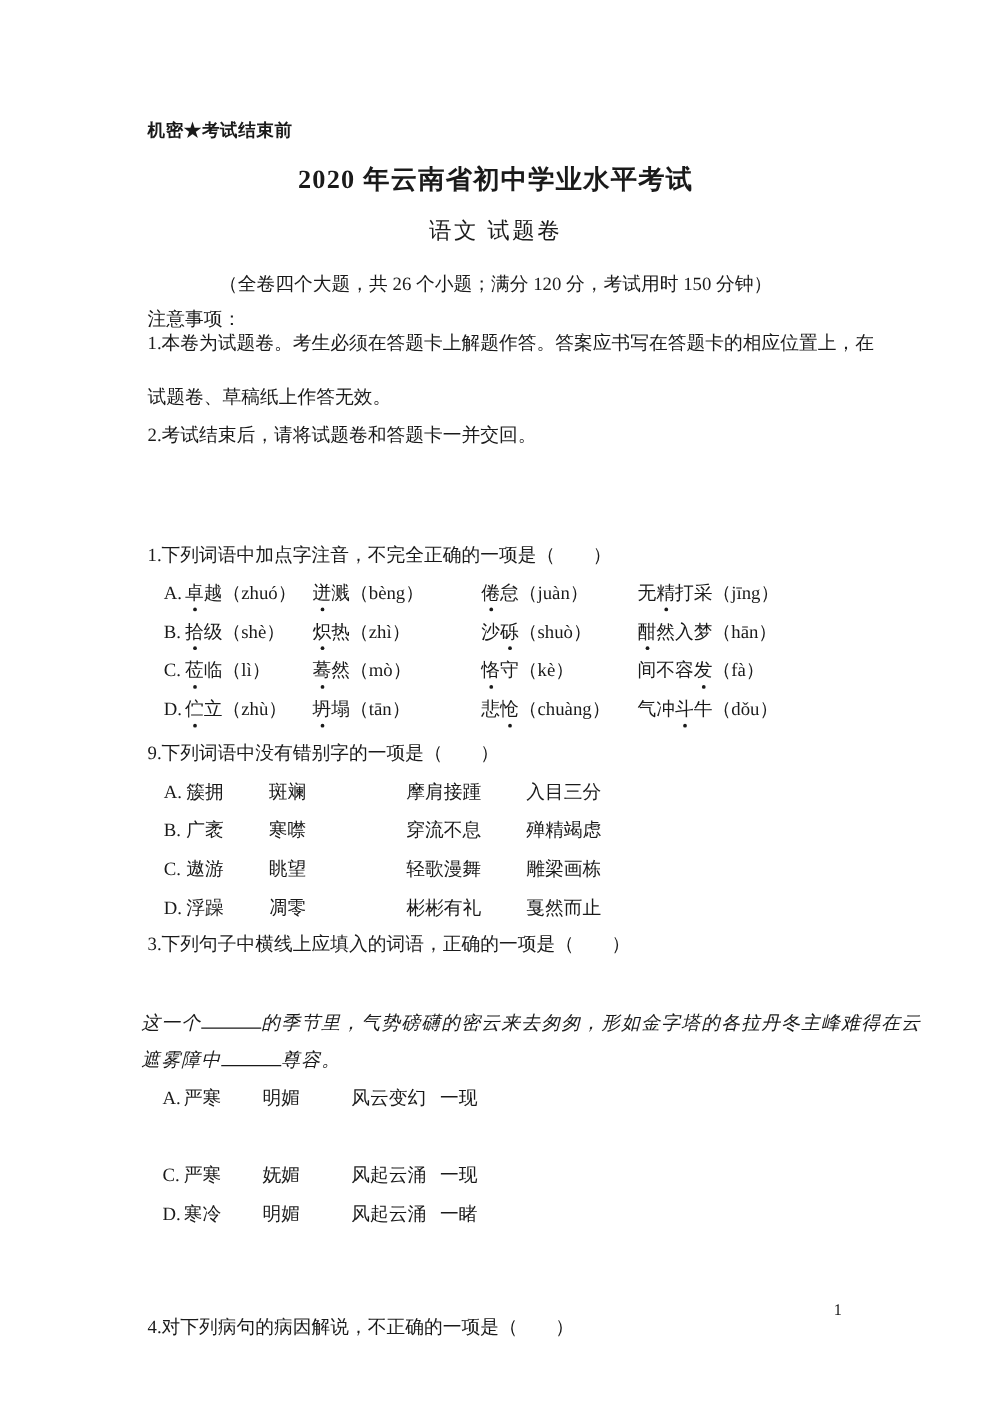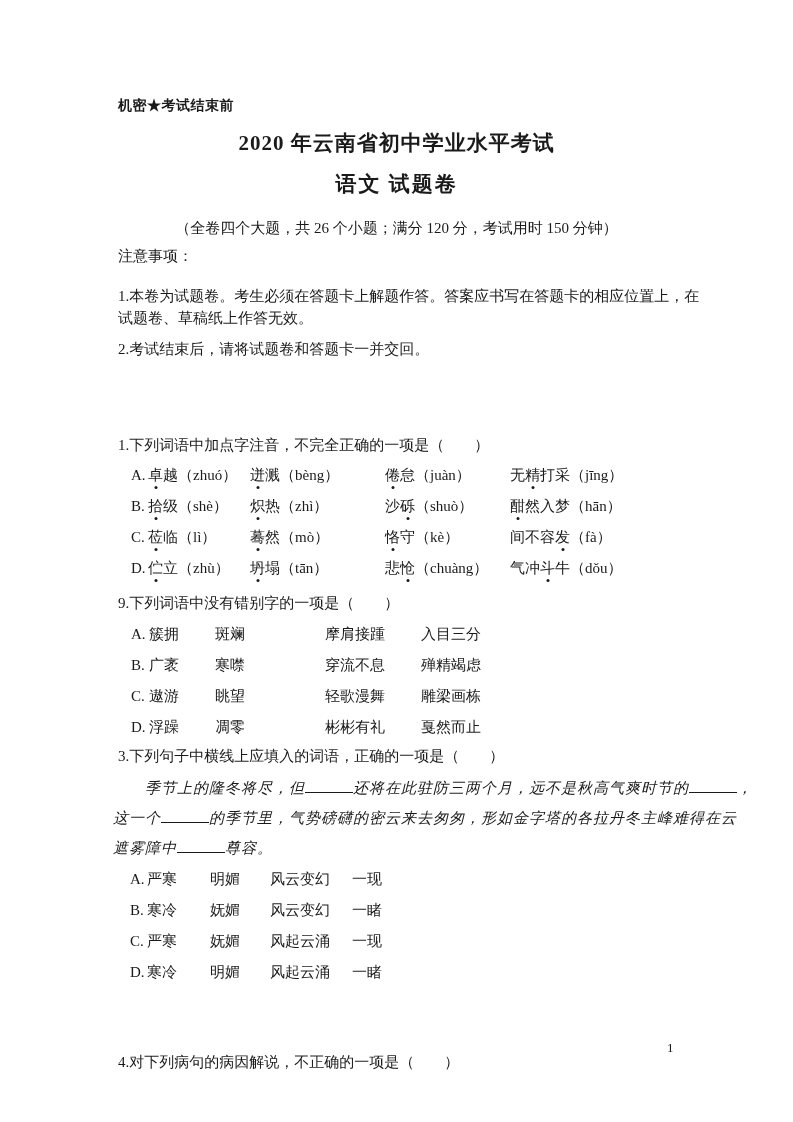--- a/index.html
+++ b/index.html
@@ -9,37 +9,37 @@
     background:#ffffff;
     font-family:"Liberation Serif","DejaVu Serif",serif;
     font-size:15px;color:#1a1a1a;
     overflow:hidden;
   }
   .line{position:absolute;left:118px;white-space:nowrap;line-height:20px;}
   .center{left:0;width:793px;text-align:center;}
   .bold{font-weight:normal;}
   .conf{font-size:14px;font-weight:bold;letter-spacing:0.5px;}
   .title-main{font-size:21px;font-weight:bold;letter-spacing:1px;}
-  .title-sub{font-size:21px;font-weight:bold;letter-spacing:2px;}
+  .title-sub{font-size:18px;font-weight:normal;letter-spacing:2px;}
   .subtitle{font-size:15px;}
   .opt-row .opt-label{display:inline-block;width:17px;}
   .opt-row span{display:inline-block;}
   
   .q1row .w1{width:102px;}
   .q1row .w2{width:135px;}
   .q1row .w3{width:125px;}
   
   .q2row .opt-label{width:18px;}
   .q2row .w1{width:66px;}
   .q2row .w2{width:62px;}
   .q2row .w3{width:96px;margin-left:48px;}
   
   .q3row .w1{width:63px;}
   .q3row .w2{width:60px;}
-  .q3row .w3{width:82px;}
+  .q3row .w3{width:82px;text-align:center;}
   
   .em-dot{position:relative;display:inline-block;}
   .em-dot::after{
     content:"";position:absolute;left:50%;transform:translateX(-50%);
     bottom:-4px;width:3px;height:3px;border-radius:50%;background:#1a1a1a;
   }
   
   .passage{font-style:italic;letter-spacing:1px;}
   .blank{
     display:inline-block;width:48px;height:14px;
@@ -55,21 +55,21 @@
   <div class="line conf" style="top:96px">机密★考试结束前</div>
 
   <div class="line center title-main" style="top:133px">2020 年云南省初中学业水平考试</div>
 
   <div class="line center title-sub" style="top:174px">语文 试题卷</div>
 
   <div class="line center subtitle" style="top:218px">（全卷四个大题，共 26 个小题；满分 120 分，考试用时 150 分钟）</div>
 
   <div class="line bold" style="top:246px">注意事项：</div>
 
-  <div class="line" style="top:286px">1.本卷为试题卷。考生必须在答题卡上解题作答。答案应书写在答题卡的相应位置上，在</div>
+  <div class="line" style="top:265px">1.本卷为试题卷。考生必须在答题卡上解题作答。答案应书写在答题卡的相应位置上，在</div>
 
   <div class="line" style="top:308px">试题卷、草稿纸上作答无效。</div>
 
   <div class="line" style="top:339px">2.考试结束后，请将试题卷和答题卡一并交回。</div>
 
 
   <div class="line" style="top:435px">1.下列词语中加点字注音，不完全正确的一项是（　　）</div>
 
   <div class="line opt-row q1row" style="top:465px;left:131px">
     <span class="opt-label">A.</span><span class="w1"><span></span><span class="em-dot">卓</span><span>越（zhuó）</span></span><span class="w2"><span></span><span class="em-dot">迸</span><span>溅（bèng）</span></span><span class="w3"><span></span><span class="em-dot">倦</span><span>怠（juàn）</span></span><span class="w4"><span>无</span><span class="em-dot">精</span><span>打采（jīng）</span></span>
@@ -97,35 +97,29 @@
   </div>
   <div class="line opt-row q2row" style="top:686px;left:131px">
     <span class="opt-label">C.</span><span class="w1">遨游</span><span class="w2">眺望</span><span class="w3">轻歌漫舞</span><span class="w4">雕梁画栋</span>
   </div>
   <div class="line opt-row q2row" style="top:717px;left:131px">
     <span class="opt-label">D.</span><span class="w1">浮躁</span><span class="w2">凋零</span><span class="w3">彬彬有礼</span><span class="w4">戛然而止</span>
   </div>
 
   <div class="line" style="top:746px">3.下列句子中横线上应填入的词语，正确的一项是（　　）</div>
 
-  <div class="line passage" style="top:778px;left:145px">
-    <span>季节上的隆冬将尽，但</span><span class="blank"></span><span>还将在此驻防三两个月，远不是秋高气爽时节的</span><span class="blank"></span><span>，</span>
-  </div>
   <div class="line passage" style="top:808px;left:113px">
     <span>这一个</span><span class="blank"></span><span>的季节里，气势磅礴的密云来去匆匆，形如金字塔的各拉丹冬主峰难得在云</span>
   </div>
   <div class="line passage" style="top:838px;left:113px">
     <span>遮雾障中</span><span class="blank"></span><span>尊容。</span>
   </div>
 
   <div class="line opt-row q3row" style="top:869px;left:130px">
     <span class="opt-label">A.</span><span class="w1">严寒</span><span class="w2">明媚</span><span class="w3">风云变幻</span><span class="w4">一现</span>
-  </div>
-  <div class="line opt-row q3row" style="top:900px;left:130px">
-    <span class="opt-label">B.</span><span class="w1">寒冷</span><span class="w2">妩媚</span><span class="w3">风云变幻</span><span class="w4">一睹</span>
   </div>
   <div class="line opt-row q3row" style="top:931px;left:130px">
     <span class="opt-label">C.</span><span class="w1">严寒</span><span class="w2">妩媚</span><span class="w3">风起云涌</span><span class="w4">一现</span>
   </div>
   <div class="line opt-row q3row" style="top:962px;left:130px">
     <span class="opt-label">D.</span><span class="w1">寒冷</span><span class="w2">明媚</span><span class="w3">风起云涌</span><span class="w4">一睹</span>
   </div>
 
   <div class="line" style="top:1052px">4.对下列病句的病因解说，不正确的一项是（　　）</div>
 

